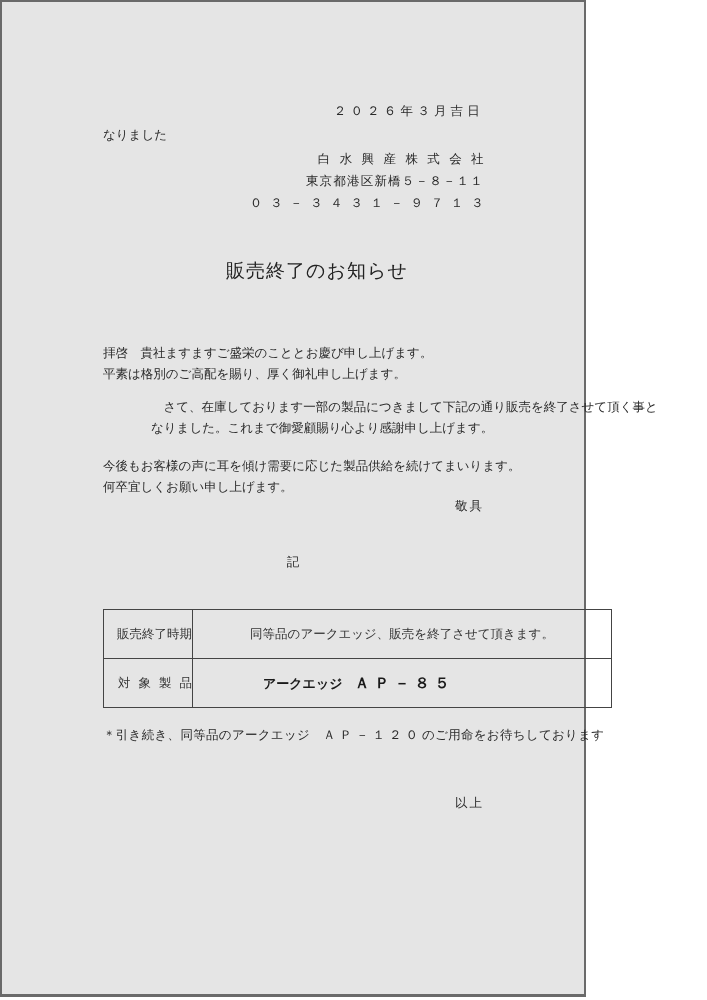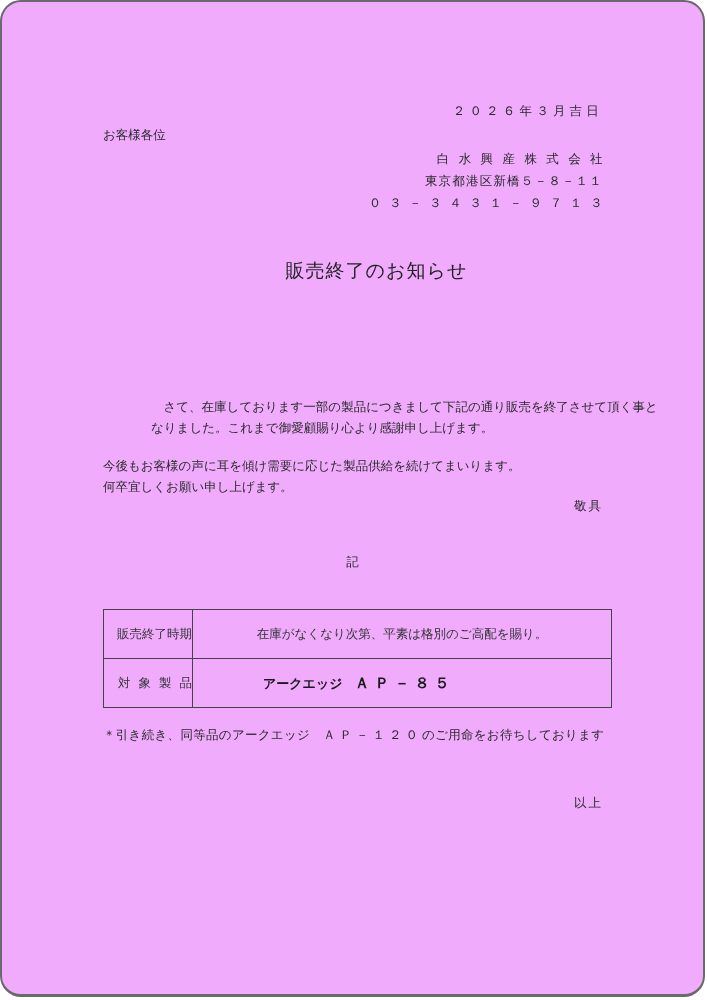--- a/index.html
+++ b/index.html
@@ -11,29 +11,28 @@
       width: 707px;
       height: 1000px;
       position: relative;
       overflow: hidden;
       font-family: "DejaVu Serif", "Liberation Serif", serif;
       color: #2a2a2a;
     }
     .page {
       position: absolute;
       left: 0; top: 0;
-      width: 705px;
+      width: 586px;
       height: 997px;
       border-top: 2px solid #6a6a6a;
       border-left: 2px solid #6a6a6a;
       border-right: 2px solid #6a6a6a;
       border-bottom: 3px solid #6a6a6a;
       box-sizing: border-box;
-      background: #f0abfc;
-      border-radius: 21px;
+      background: #e5e5e5;
     }
     .abs { position: absolute; white-space: nowrap; }
     .t13 { font-size: 12.5px; line-height: 16px; }
     .date {
       right: 100px; top: 101px;
       letter-spacing: 4.2px;
     }
     .recipient { left: 101px; top: 125px; }
     .sender {
       right: 100px; top: 146px;
@@ -94,50 +93,54 @@
     .note .model { letter-spacing: 4px; }
     .end { right: 100px; top: 793px; letter-spacing: 2px; }
   </style>
 </head>
 <body>
 
 <div class="page">
 
   <div class="abs t13 date">２０２６年３月吉日</div>
 
-  <div class="abs t13 recipient">お客様各位</div>
+  <div class="abs t13 recipient">なりました</div>
 
   <div class="abs t13 sender">
     <div class="company">白水興産株式会社</div>
     <div class="address">東京都港区新橋５－８－１１</div>
     <div class="phone">０３－３４３１－９７１３</div>
   </div>
 
   <div class="abs title">販売終了のお知らせ</div>
 
+  <div class="abs t13 para p1">
+    <div>拝啓　貴社ますますご盛栄のこととお慶び申し上げます。</div>
+    <div>平素は格別のご高配を賜り、厚く御礼申し上げます。</div>
+  </div>
 
   <div class="abs t13 para p2">
     <div>　さて、在庫しております一部の製品につきまして下記の通り販売を終了させて頂く事と</div>
     <div>なりました。これまで御愛顧賜り心より感謝申し上げます。</div>
   </div>
 
   <div class="abs t13 para p3">
     <div>今後もお客様の声に耳を傾け需要に応じた製品供給を続けてまいります。</div>
     <div>何卒宜しくお願い申し上げます。</div>
   </div>
 
   <div class="abs t13 closing">敬具</div>
 
   <div class="abs t13 ki">記</div>
 
   <table class="details">
     <tbody>
         <tr>
       <td class="label-cell">販売終了時期</td>
-      <td class="value-cell">在庫がなくなり次第、平素は格別のご高配を賜り。</td>
+      <td class="value-cell">同等品のアークエッジ、販売を終了させて頂きます。</td>
     </tr>
     <tr>
       <td class="label-cell spaced"><span>対象製品</span></td>
       <td class="value-cell product-cell">
         <span class="product-kana">アークエッジ</span><span class="product-model">ＡＰ－８５</span>
       </td>
     </tr>
   </tbody>
     </table>
 

